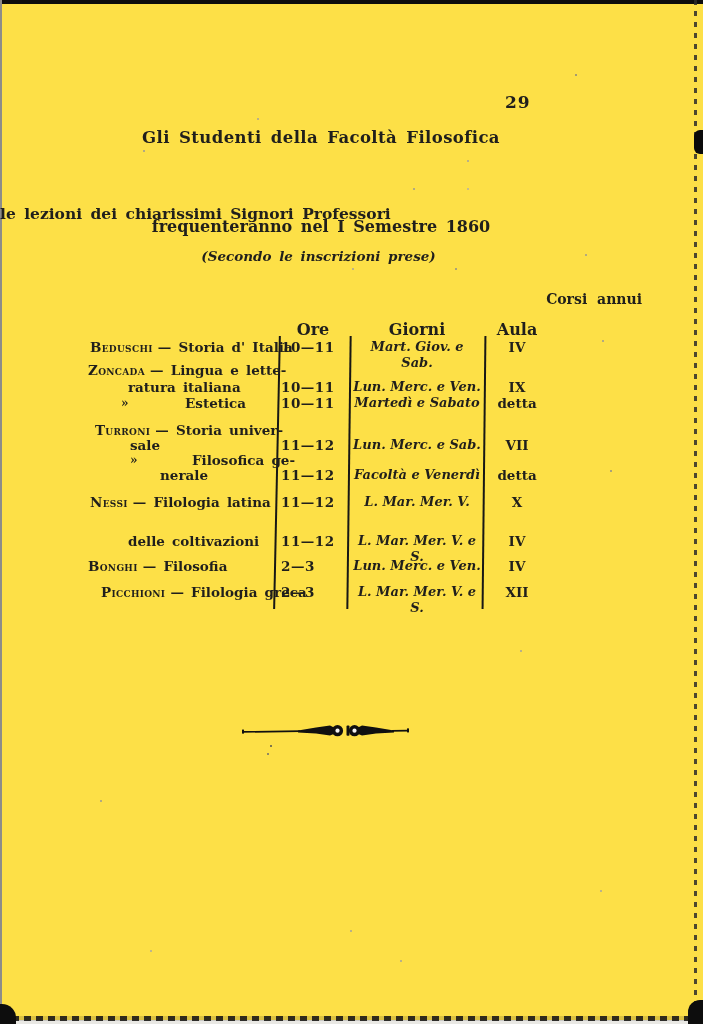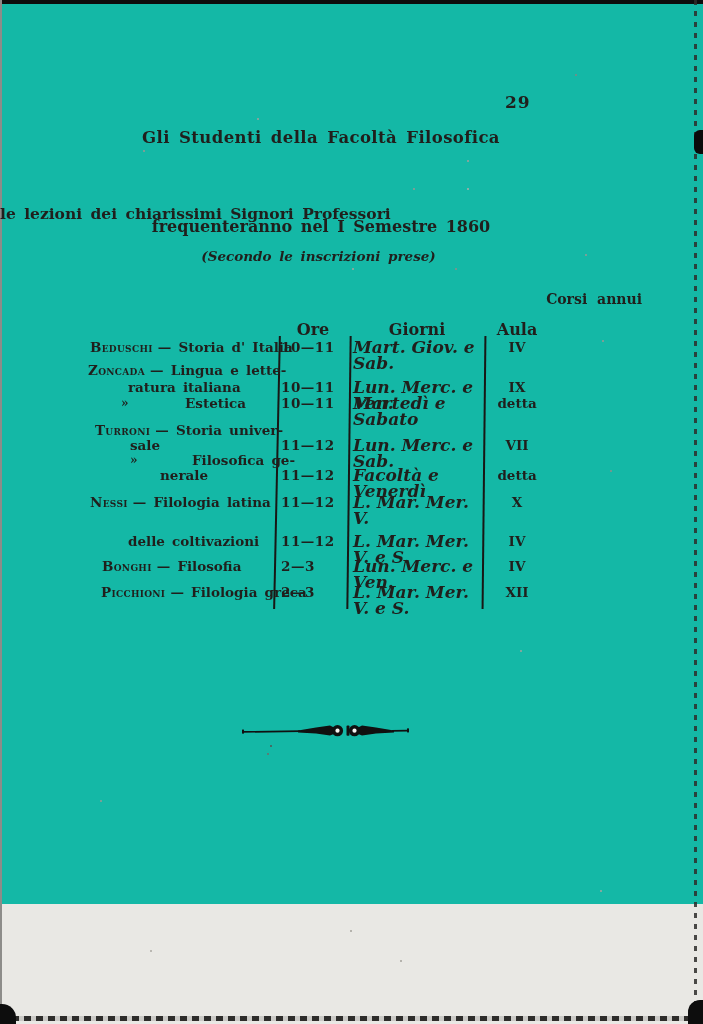--- a/index.html
+++ b/index.html
@@ -2,22 +2,22 @@
 <html><head>
 <meta charset="utf-8">
 <style>
   html,body{margin:0;padding:0;}
   body{
     width:703px;height:1024px;overflow:hidden;
     background:#e9e8e4;
     font-family:"DejaVu Serif", serif;
   }
   .page{
-    position:relative;width:703px;height:904px;
-    background:#14b8a6;
+    position:relative;width:703px;height:1020px;
+    background:#fde047;
     color:#201f1c;
   }
   
   .edge-top{position:absolute;left:0;top:0;width:703px;height:4px;background:#0d0d0d;}
   .edge-left{position:absolute;left:0;top:0;width:2px;height:1024px;background:#8d8c89;}
   .edge-right{
     position:absolute;left:694px;top:0;width:3px;height:1024px;
     background:repeating-linear-gradient(180deg, rgba(45,44,42,.85) 0 5px, rgba(45,44,42,0) 5px 11px);
   }
   .edge-bottom{
@@ -51,21 +51,21 @@
   .rule2{left:348px;transform:rotate(0.7deg);}
   .rule3{left:483px;transform:rotate(0.6deg);}
 
   
   .tline{position:absolute;left:0;width:703px;height:16px;font-size:13.5px;font-weight:700;line-height:16px;}
   .tline .nm{position:absolute;white-space:nowrap;word-spacing:2.5px;}
   .tline .prof{font-variant:small-caps;letter-spacing:.3px;}
   .tline .rest{margin-left:5px;}
   .tline .ditto{position:absolute;font-size:12px;}
   .tline .ore{position:absolute;left:281px;width:64px;text-align:left;letter-spacing:.5px;}
-  .tline .giorni{position:absolute;left:353px;width:128px;font-style:italic;font-size:17px;}
+  .tline .giorni{position:absolute;left:353px;width:128px;text-align:center;font-style:italic;font-size:13px;}
   .tline .aula{position:absolute;left:486px;width:62px;text-align:center;}
 
   
   .divider{position:absolute;left:242px;top:723px;}
 
   
   .speck{
     position:absolute;left:575px;top:74px;width:2px;height:2px;border-radius:50%;background:#86857f;
     box-shadow: -162px 114px 0 #9a9992, -108px 86px 0 #a3a29b, -432px 76px 0 #9a9992,
       -120px 194px 0 #8f8e88, 10px 180px 0 #9a9992, -223px 194px 0 #a6a59e,
@@ -164,21 +164,21 @@
 
 
   <div class="tline" style="top:533px">
     <span class="nm" style="left:128px">delle coltivazioni</span>
     <span class="ore">11—12</span>
     <span class="giorni">L. Mar. Mer. V. e S.</span>
     <span class="aula">IV</span>
   </div>
 
   <div class="tline" style="top:558px">
-    <span class="nm" style="left:102px"><span class="prof">Bonghi</span><span class="rest">— Filosofia</span></span>
+    <span class="nm" style="left:88px"><span class="prof">Bonghi</span><span class="rest">— Filosofia</span></span>
     <span class="ore">2—3</span>
     <span class="giorni">Lun. Merc. e Ven.</span>
     <span class="aula">IV</span>
   </div>
 
   <div class="tline" style="top:584px">
     <span class="nm" style="left:101px"><span class="prof">Picchioni</span><span class="rest">— Filologia greca</span></span>
     <span class="ore">2—3</span>
     <span class="giorni">L. Mar. Mer. V. e S.</span>
     <span class="aula">XII</span>

